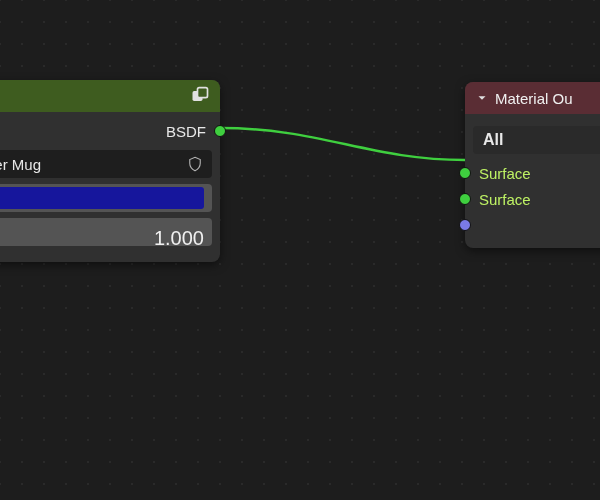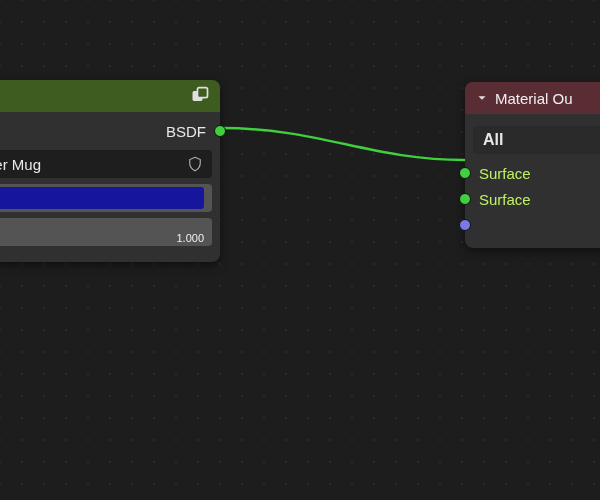--- a/index.html
+++ b/index.html
@@ -76,21 +76,21 @@
     display: flex;
     align-items: center;
     padding: 0 8px;
     position: relative;
     overflow: hidden;
   }
   .field-dark { background: #1e1e1e; }
   .field-mid  { background: #545454; }
 
   .field-row .lbl { flex: 1; color: #e8e8e8; font-size: 15px; white-space: nowrap; }
-  .field-row .val { color: #f0f0f0; font-size: 11px; margin-top: 12px; }
+  .field-row .val { color: #f0f0f0; font-size: 20px; margin-top: 12px; }
 
   .shield-icon {
     display: inline-flex;
     margin-left: 6px;
   }
   .shield-icon svg { width: 18px; height: 18px; fill: none; stroke: #b0b0b0; stroke-width: 1.5; }
 
   .color-swatch {
     flex: 1;
     height: 22px;

